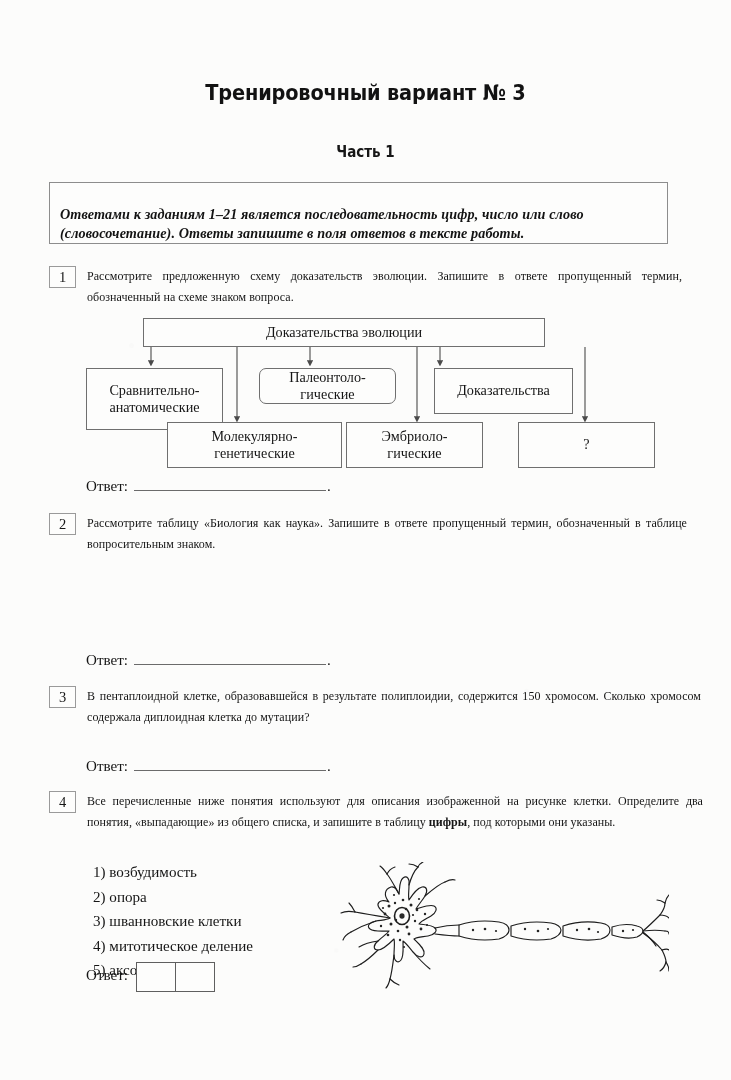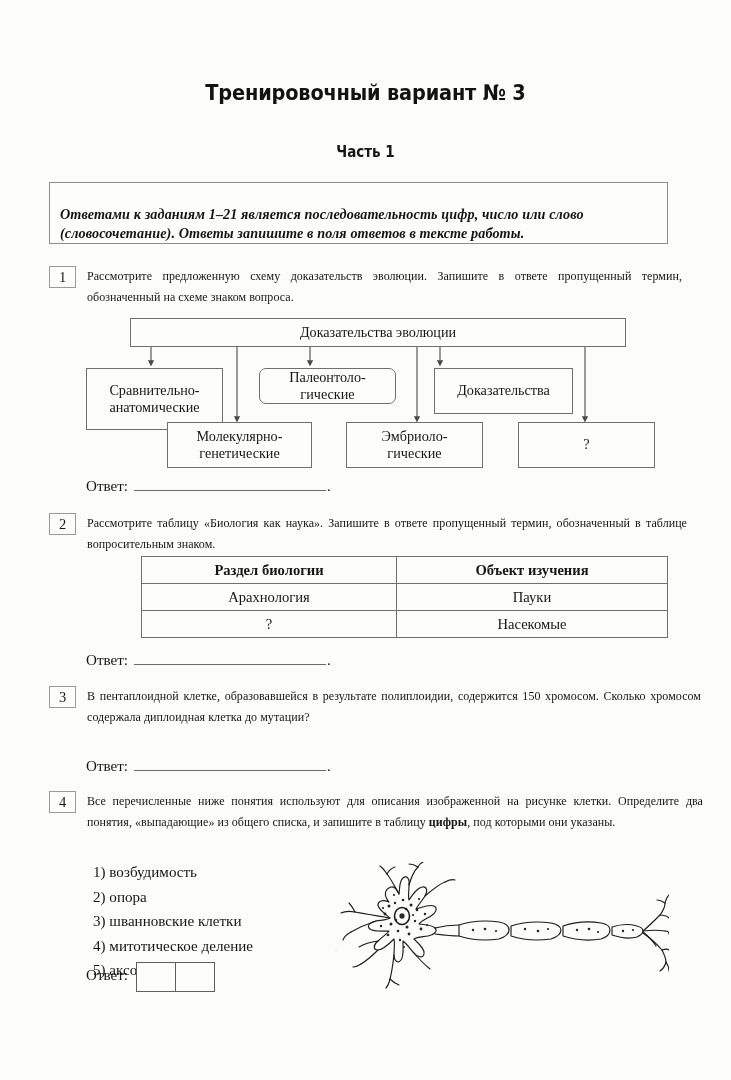--- a/index.html
+++ b/index.html
@@ -229,21 +229,21 @@
     <div class="fade-right"></div>
   </div>
 
   <div class="task" style="left:49px; top:266px; width:625px;">
     <div class="task-num">1</div>
     <div class="task-body" style="width:595px;">Рассмотрите предложенную схему доказательств эволюции. Запишите в ответе пропущенный термин, обозначенный на схеме знаком вопроса.</div>
   </div>
 
   <div class="scheme" style="top:318px;">
 
-    <div class="sbox" style="left:130px; top:0px; width:496px; height:29px;">
+    <div class="sbox" style="left:143px; top:0px; width:402px; height:29px;">
       <span>Доказательства эволюции</span>
     </div>
 
     <svg width="731" height="150" style="position:absolute; left:0; top:0;">
       <defs>
         <marker id="ah" viewBox="0 0 10 10" refX="6" refY="5" markerWidth="5.5" markerHeight="5.5" orient="auto-start-reverse">
           <path d="M 0 0 L 10 5 L 0 10 z" fill="#4a4a4a"></path>
         </marker>
       </defs>
 
@@ -255,52 +255,36 @@
       <line x1="417" y1="29" x2="417" y2="102" stroke="#4a4a4a" stroke-width="1.1" marker-end="url(#ah)"></line>
       <line x1="585" y1="29" x2="585" y2="102" stroke="#4a4a4a" stroke-width="1.1" marker-end="url(#ah)"></line>
     </svg>
 
     <div class="sbox" style="left:86px; top:50px; width:137px; height:62px; white-space:pre-line;">Сравнительно-
 анатомические</div>
     <div class="sbox" style="left:259px; top:50px; width:137px; height:36px; white-space:pre-line;border-radius:7px;">Палеонтоло-
 гические</div>
     <div class="sbox" style="left:434px; top:50px; width:139px; height:46px; white-space:pre-line;">Доказательства</div>
 
-    <div class="sbox" style="left:167px; top:104px; width:145px; height:46px; white-space:pre-line;">Молекулярно-
+    <div class="sbox" style="left:167px; top:104px; width:175px; height:46px; white-space:pre-line;">Молекулярно-
 генетические</div>
     <div class="sbox" style="left:346px; top:104px; width:137px; height:46px; white-space:pre-line;">Эмбриоло-
 гические</div>
     <div class="sbox" style="left:518px; top:104px; width:137px; height:46px; white-space:pre-line;">?</div>
   </div>
 
   <div class="answer-line" style="left:86px; top:478px;">
     <span>Ответ:</span><span class="rule"></span>.
   </div>
 
   <div class="task" style="left:49px; top:513px; width:625px;">
     <div class="task-num">2</div>
     <div class="task-body" style="width:600px;">Рассмотрите таблицу «Биология как наука». Запишите в ответе пропущенный термин, обозначенный в таблице вопросительным знаком.</div>
   </div>
 
-  <table class="bio-table">
-    <tbody>
-        <tr>
-      <th class="col-a">Раздел биологии</th>
-      <th>Объект изучения</th>
-    </tr>
-    <tr>
-      <td>Арахнология</td>
-      <td>Пауки</td>
-    </tr>
-    <tr>
-      <td>?</td>
-      <td>Насекомые</td>
-    </tr>
-  </tbody>
-    </table>
 
   <div class="answer-line" style="left:86px; top:652px;">
     <span>Ответ:</span><span class="rule"></span>.
   </div>
 
   <div class="task" style="left:49px; top:686px; width:625px;">
     <div class="task-num">3</div>
     <div class="task-body" style="width:614px;">В пентаплоидной клетке, образовавшейся в результате полиплоидии, содержится 150 хромосом. Сколько хромосом содержала диплоидная клетка до мутации?</div>
   </div>
 

